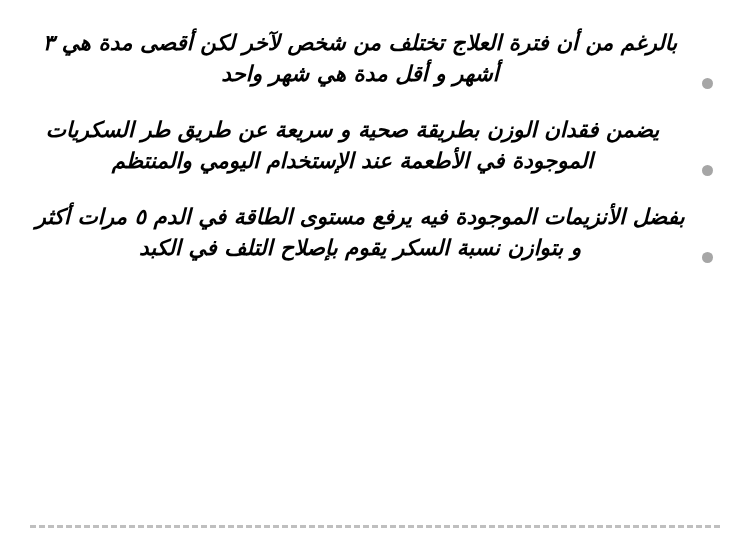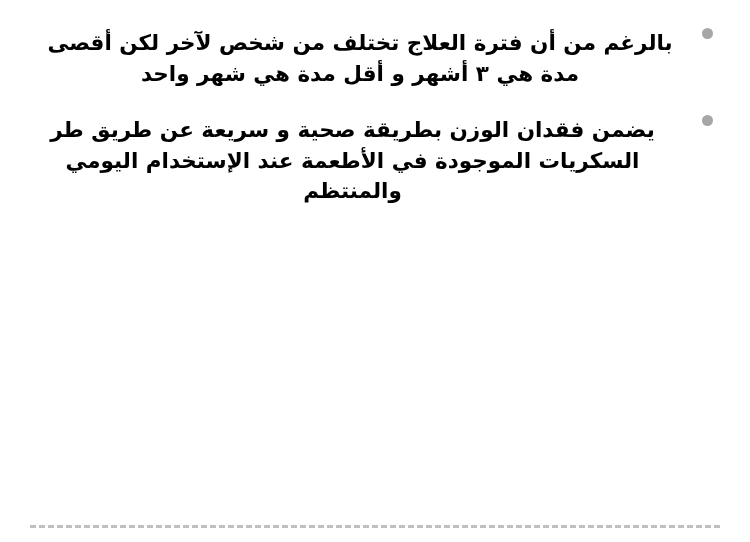--- a/index.html
+++ b/index.html
@@ -22,22 +22,23 @@
   }
   .bullet-list {
     list-style: none;
     margin: 0;
     padding: 0;
   }
   .bullet-item {
     position: relative;
     display: flex;
     flex-direction: row;
-    align-items: flex-start;
+    align-items: flex-end;
     margin-bottom: 26px;
+    font-style: italic;
   }
   .bullet-marker {
     flex: 0 0 auto;
     width: 26px;
     display: flex;
     justify-content: center;
     align-items: center;
   }
   .bullet-marker .dot {
     display: block;
@@ -86,18 +87,24 @@
     </li>
 
 
     <li class="bullet-item item-3">
       <span class="bullet-marker">
           <span class="dot"></span>
         </span>
       <span class="bullet-text">يضمن فقدان الوزن بطريقة صحية و سريعة عن طريق طر السكريات الموجودة في الأطعمة عند الإستخدام اليومي والمنتظم</span>
     </li>
 
+    <li class="bullet-item item-4">
+      <span class="bullet-marker">
+          <span class="dot"></span>
+        </span>
+      <span class="bullet-text">بفضل الأنزيمات الموجودة فيه يرفع مستوى  الطاقة في الدم ٥ مرات أكثر و بتوازن نسبة السكر يقوم بإصلاح التلف في الكبد</span>
+    </li>
 
   </ul>
 
   <div class="dashed-rule"></div>
 
 </div>
 
 </body></html>

